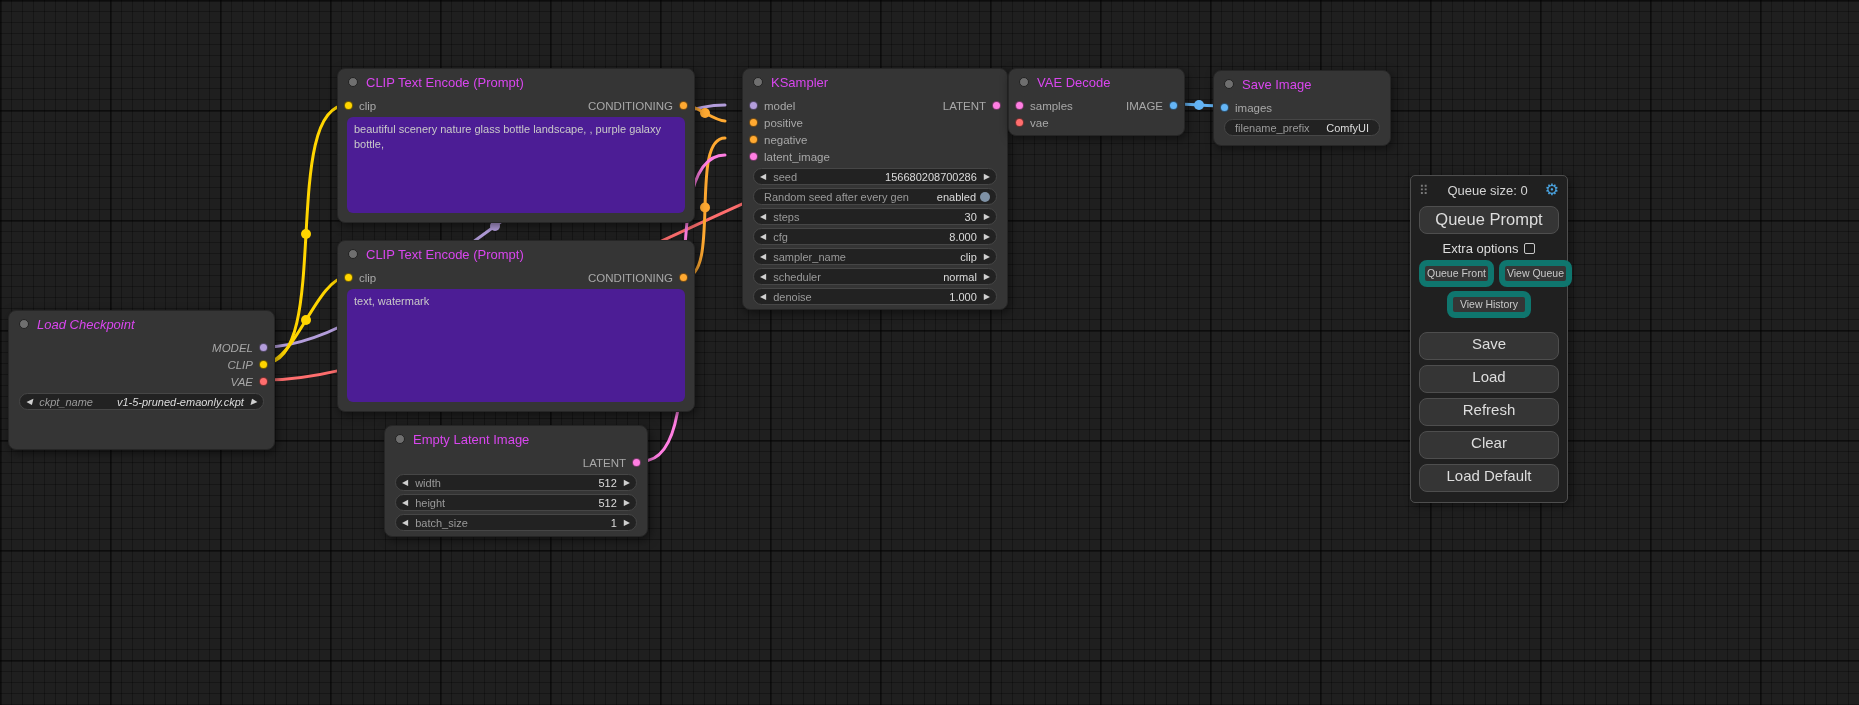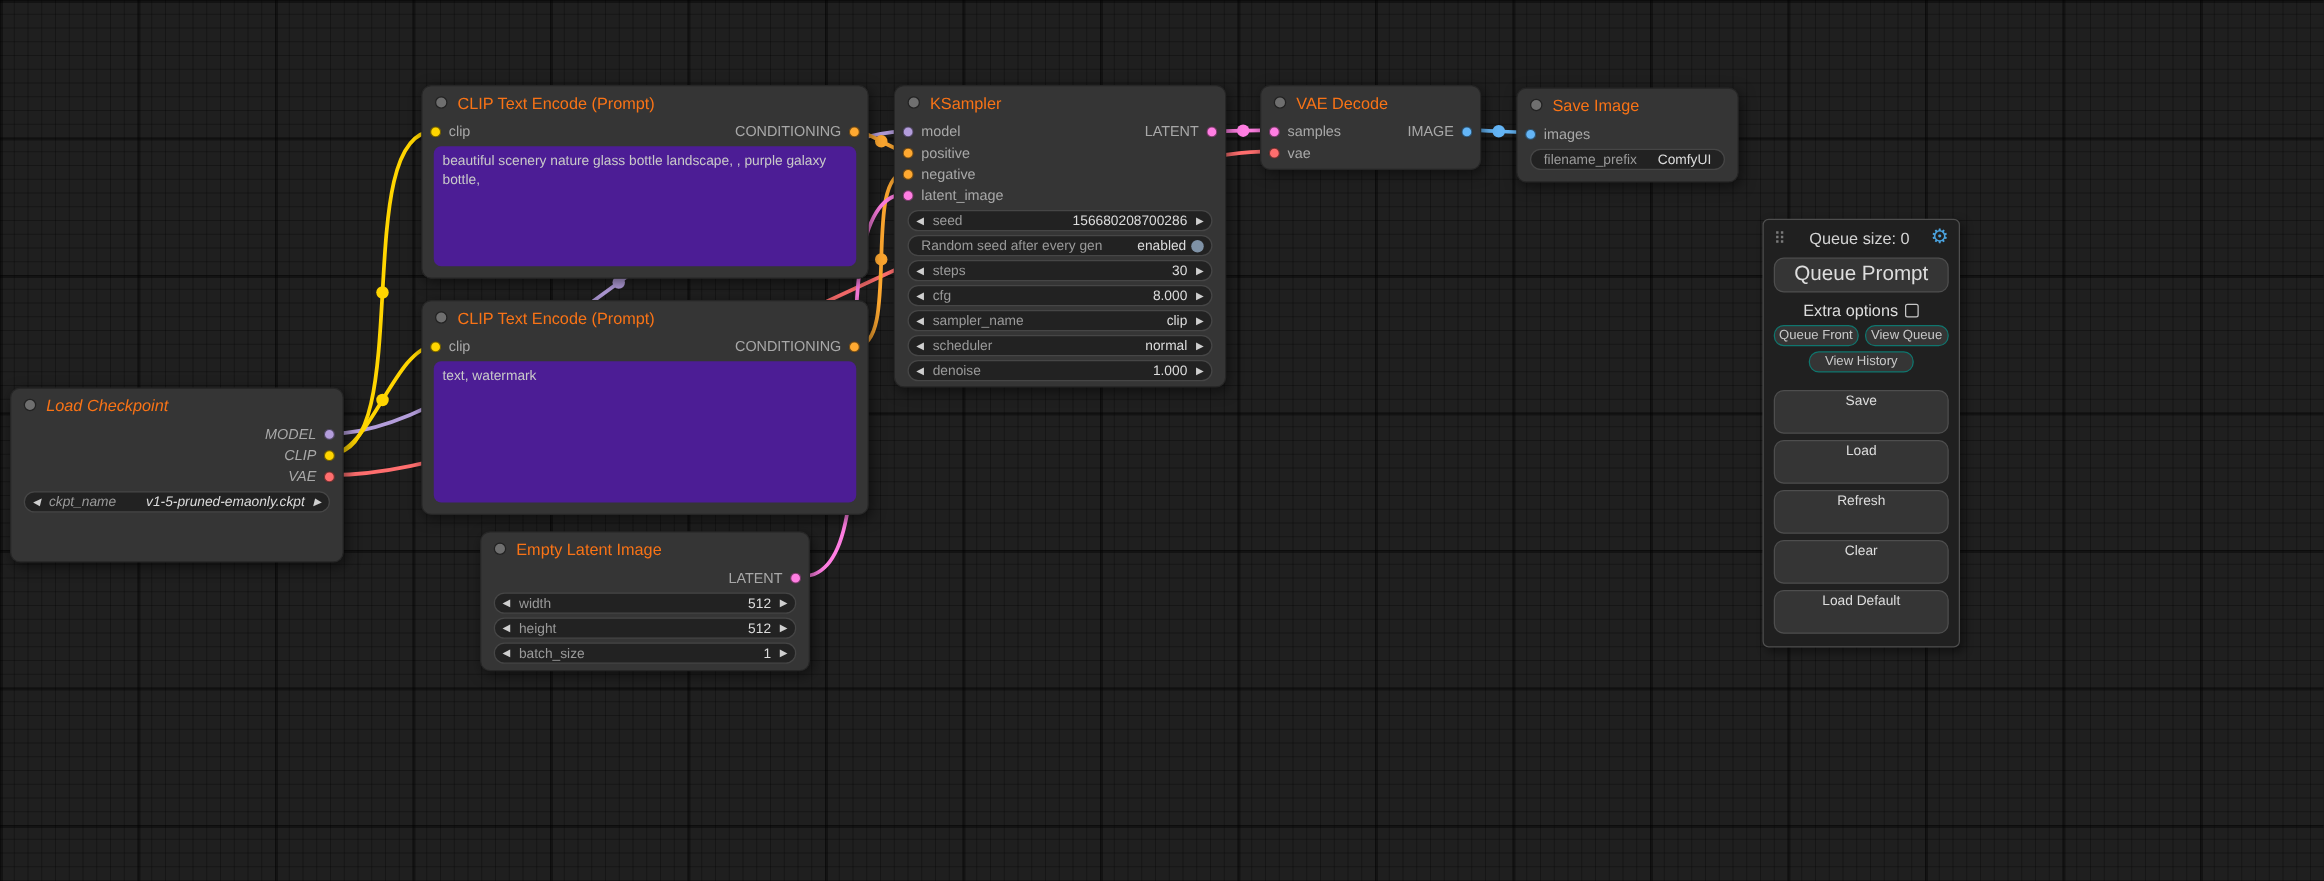--- a/index.html
+++ b/index.html
@@ -35,21 +35,21 @@
     z-index: 2;
   }
   .node-title {
     display: flex; align-items: center; gap: 8px;
     height: 26px; padding: 0 10px; flex: 0 0 26px;
   }
   .ndot {
     width: 10px; height: 10px; border-radius: 50%;
     border: 1px solid #222; flex: 0 0 10px;
   }
-  .ntitle { font-size: 13px; color: #f97316; white-space: nowrap; }
+  .ntitle { font-size: 13px; color: #d946ef; white-space: nowrap; }
   .slots { padding-top: 2px; }
   .slotrow {
     display: flex; justify-content: space-between; align-items: center;
     height: 17px;
   }
   .slot { display: flex; align-items: center; gap: 6px; min-width: 10px; }
   .slot.in { margin-left: 6px; }
   .slot.out { margin-right: 6px; }
   .dot {
     width: 9px; height: 9px; border-radius: 50%;
@@ -91,38 +91,38 @@
     box-shadow: 3px 3px 8px rgba(0,0,0,0.45);
     color: #ccc;
   }
   .menu-header { display: flex; align-items: center; }
   .drag-handle { color: #7a7a7a; font-size: 13px; margin-right: 2px; cursor: grab; }
   .queue-size { flex: 1; text-align: center; font-size: 13px; color: #d4d4d4; }
   .gear { font-size: 16px; line-height: 1; cursor: pointer; }
   .btn-big {
     display: block; width: 100%;
     background: #353535; border: 1px solid #4e4e4e; border-radius: 8px;
-    color: #ddd; font-size: 11px; font-family: inherit;
-    padding: 2px 0 19px; margin-top: 5px; cursor: pointer; text-align: center;
+    color: #ddd; font-size: 15px; font-family: inherit;
+    padding: 2px 0 7px; margin-top: 5px; cursor: pointer; text-align: center;
   }
   .btn-queue { font-size: 16.5px; padding: 3px 0 4px; margin-top: 8px; }
   .btn-gap { margin-top: 14px; }
   .extra-row {
     display: flex; justify-content: center; align-items: center; gap: 6px;
     margin: 7px 0 2px; font-size: 13px; color: #ddd;
   }
   .checkbox {
     width: 11px; height: 11px; border: 1px solid #c8c8c8;
     background: #1e1e1e; border-radius: 2px; cursor: pointer;
   }
   .small-row { display: flex; gap: 5px; margin-top: 4px; }
   .small-row.center { justify-content: center; }
   .btn-small {
     flex: 1;
-    background: #353535; border: 1px solid #0f766e; border-radius: 8px;
+    background: #353535; border: 6px solid #0f766e; border-radius: 8px;
     color: #c9c9c9; font-size: 10.5px; font-family: inherit;
     padding: 1px 2px 2px; cursor: pointer; white-space: nowrap;
   }
   .small-row.center .btn-small { flex: 0 0 60%; }
 </style>
 </head>
 <body>
 
 <div id="canvas">
 
@@ -250,21 +250,21 @@
       <span class="warrow">▶</span>
     </div>
     <div class="widget">
       <span class="warrow">◀</span>
       <span class="wlabel">batch_size</span>
       <span class="wvalue">1</span>
       <span class="warrow">▶</span>
     </div>
   </div>
 
-  <div class="node" style="left:715px;top:68px;width:266px;height:242px;">
+  <div class="node" style="left:742px;top:68px;width:266px;height:242px;">
     <div class="node-title">
       <span class="ndot" style="background-color: rgb(111, 111, 111);"></span>
       <span class="ntitle">KSampler</span>
     </div>
     <div class="slots">
       <div class="slotrow">
         <div class="slot in">
           <span class="dot" style="background-color: rgb(179, 157, 219);"></span>
           <span class="slabel">model</span>
         </div>

